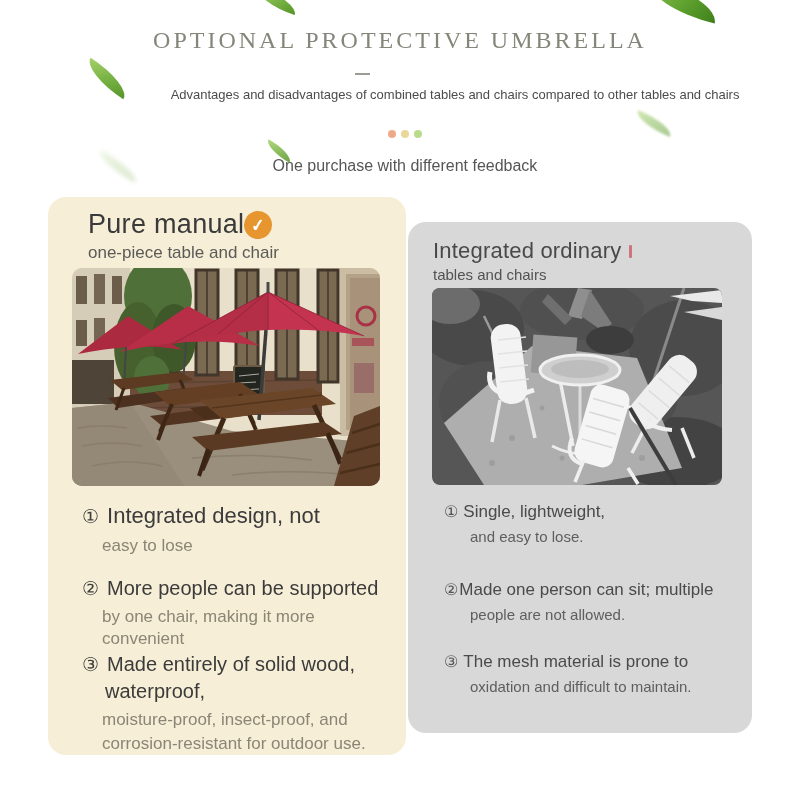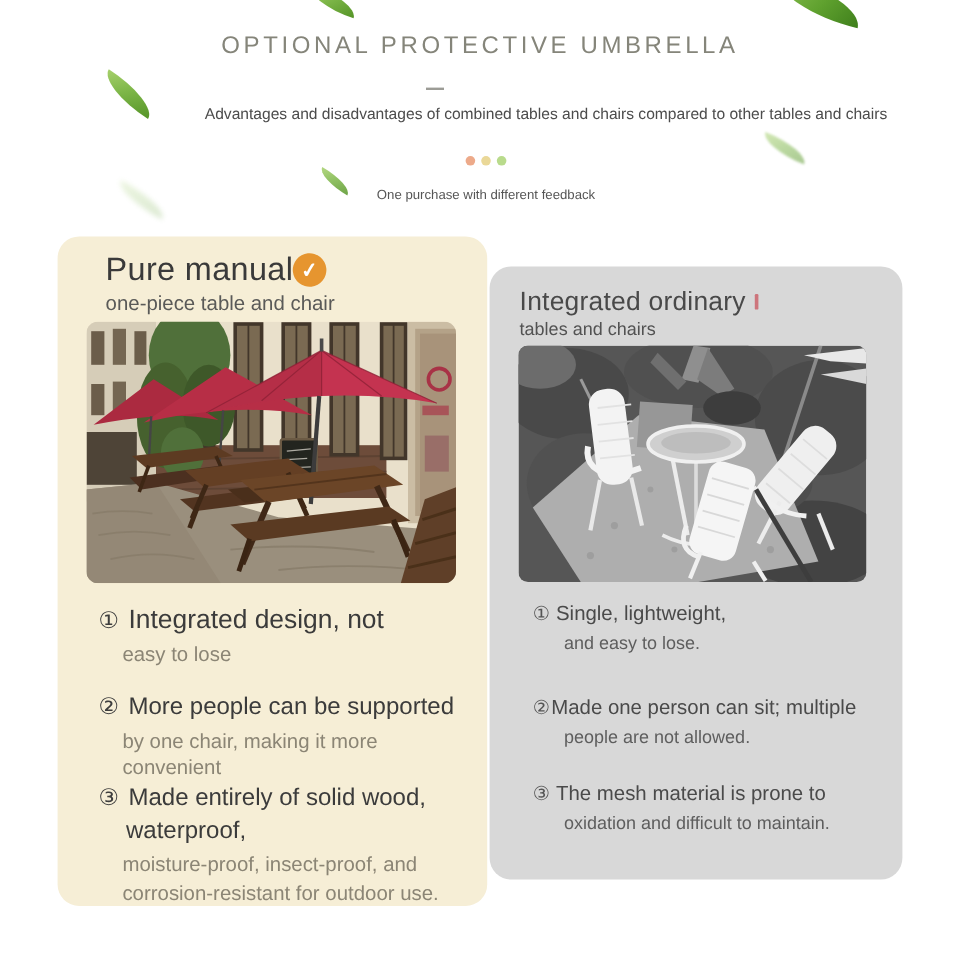--- a/index.html
+++ b/index.html
@@ -14,30 +14,30 @@
   .leaf.l-mid{left:264px;top:146px;width:30px;height:10px;transform:rotate(30deg);opacity:.85;}
   .leaf.l-topright{left:645px;top:-12px;width:74px;height:27px;transform:rotate(14deg);
         background:linear-gradient(120deg,#8cc153 0%,#5fa12e 55%,#3f7f1c 100%);}
   .leaf.l-rightfaint{left:634px;top:117px;width:40px;height:13px;transform:rotate(22deg);
         opacity:.5;filter:blur(1px);}
   .leaf.l-bottomfaint{left:95px;top:160px;width:46px;height:13px;transform:rotate(28deg);
         opacity:.2;filter:blur(2px);}
 
   
   .hdr-title{position:absolute;top:27px;left:0;width:800px;text-align:center;
-             font-family:Liberation Sans, sans-serif;font-size:20px;letter-spacing:3px;
+             font-family:Liberation Serif, serif;font-size:24px;letter-spacing:3px;
              color:#85857a;}
   .hdr-dash{position:absolute;top:73px;left:355px;width:15px;height:2px;background:#9c9c96;}
   .hdr-sub{position:absolute;top:87px;left:110px;width:690px;text-align:center;
            font-size:13px;color:#4c4c4c;}
   .dots{position:absolute;top:130px;left:369px;width:72px;display:flex;
         justify-content:center;gap:5px;}
   .dot{width:8px;height:8px;border-radius:50%;}
   .tagline{position:absolute;top:157px;left:105px;width:600px;text-align:center;
-           font-size:11px;color:#565656;}
+           font-size:16px;color:#565656;}
 
   
   .panel{position:absolute;border-radius:18px;}
   .panel.left{left:48px;top:197px;width:358px;height:558px;background:#f6eed6;}
   .panel.right{left:408px;top:222px;width:344px;height:511px;background:#d8d8d8;}
 
   .lp-titlerow{position:absolute;left:40px;top:12px;display:flex;align-items:center;}
   .lp-title{font-size:27px;font-weight:500;color:#3a3a3a;letter-spacing:.3px;}
   .badge{width:28px;height:28px;border-radius:50%;background:#e6952f;color:#fff;
          display:flex;align-items:center;justify-content:center;font-size:17px;

